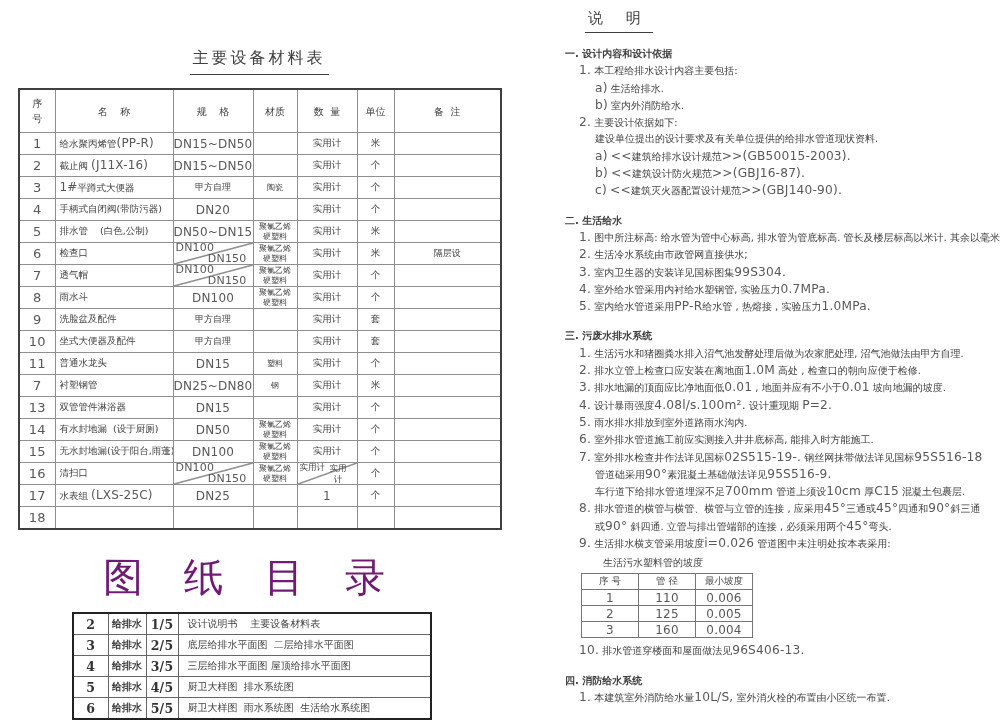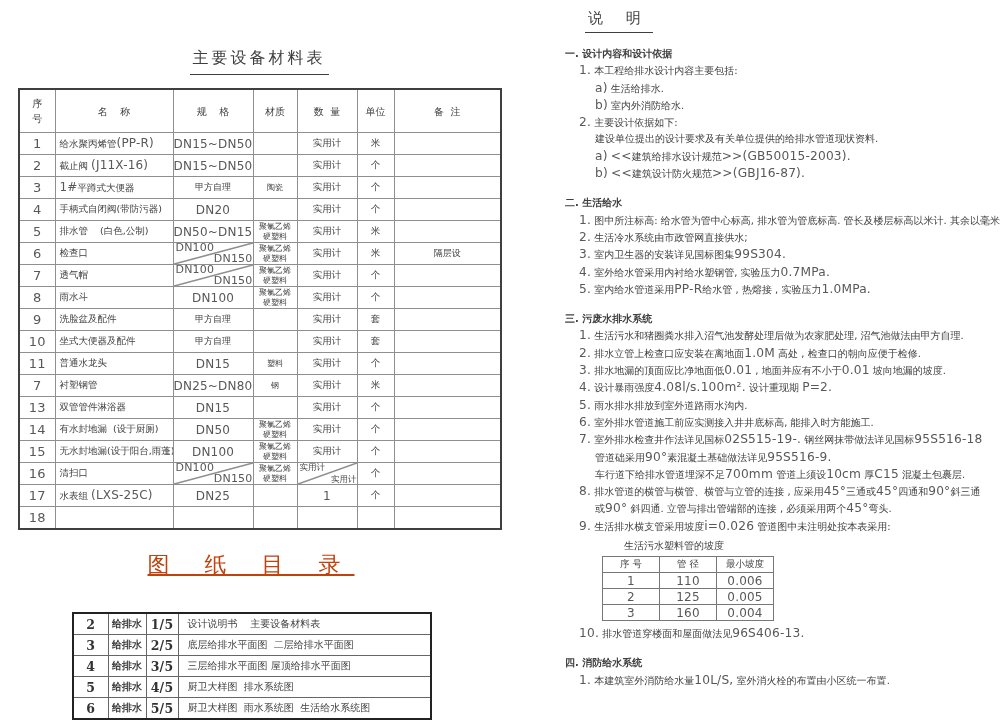--- a/index.html
+++ b/index.html
@@ -24,48 +24,48 @@
   .c-name{text-align:left !important;padding-left:4px !important;font-size:9.5px;white-space:pre;}
   .c-name .lat{font-size:12px;}
   .c-spec{font-size:9px;white-space:pre;} .c-spec .lat{font-size:12px;}
   .c-mat{font-size:8px;line-height:1.25;white-space:normal;word-break:break-all;padding:0 4px !important;}
   .c-qty{font-size:9.5px;} .c-qty .lat{font-size:12px;}
   .c-unit{font-size:9.5px;}
   .c-note{font-size:9px;font-family:Liberation Mono, monospace;}
   .diag{position:relative;width:100%;height:21px;}
   .diag svg{position:absolute;left:0;top:0;width:100%;height:100%;}
   .d-top{position:absolute;left:2px;top:-1px;line-height:11px;}
-  .d-bot{position:absolute;right:0;bottom:-1px;line-height:11px;padding-left:28px;}
+  .d-bot{position:absolute;right:6px;bottom:-1px;line-height:11px;padding-left:28px;}
   .c-spec .diag .lat{font-size:11px;}
   .c-qty .diag{font-size:8.5px;}
 
   
   .cat-title-wrap{position:absolute;left:72px;top:550px;width:358px;text-align:center;}
-  .cat-title{font-size:22px;letter-spacing:14px;color:#c2410c;text-decoration:underline;}
+  .cat-title{font-size:40px;letter-spacing:14px;color:#701a75;}
   #catalog-table{position:absolute;left:72px;top:612px;width:358px;border:2.5px solid #222;}
   #catalog-table td{border:1px solid #666;height:20px;padding:0;text-align:center;
       vertical-align:middle;font-size:10px;white-space:pre;overflow:hidden;}
   .cat-page .lat,.cat-sheet .lat{font-family:"DejaVu Serif",serif;font-weight:600;
       font-size:12.5px;color:#333;}
   .cat-cat{font-weight:600;}
   .cat-content{text-align:left !important;padding-left:9px !important;font-size:10.5px;}
 
   
   #notes{position:absolute;left:565px;top:8px;width:435px;}
   .notes-heading{display:inline-block;margin-left:20px;font-size:15px;letter-spacing:9px;
       padding:0 3px 4px;border-bottom:1.5px solid #3f3f3f;}
   #notes-flow{margin-top:13px;}
   .note-line{font-size:10px;line-height:16.3px;white-space:pre;}
   .note-line .lat{font-size:12.2px;}
   .ind0{margin-left:0;margin-top:13px;font-weight:bold;}
   .ind1{margin-left:14px;}
   .ind2{margin-left:30px;}
 
   
-  #slope-wrap{margin:4px 0 4px 37px;width:144px;}
+  #slope-wrap{margin:4px 0 4px 16px;width:144px;}
   .slope-title{text-align:center;font-size:10px;margin-bottom:3px;}
   #slope-table{width:172px;border:1.5px solid #555;}
   #slope-table th,#slope-table td{border:1px solid #777;height:15px;padding:0;text-align:center;
       vertical-align:middle;font-weight:normal;font-size:9.5px;white-space:pre;overflow:hidden;}
   #slope-table .lat{font-size:12px;}
 </style>
 </head>
 <body>
 
 <div class="sheet">
@@ -326,20 +326,21 @@
     <div id="notes-flow">
       <div id="notes-pre">
           <div class="note-line ind0">一<span>.</span> 设计内容和设计依据</div>
           <div class="note-line ind1"><span class="lat">1.</span> 本工程给排水设计内容主要包括:</div>
           <div class="note-line ind2"><span class="lat">a)</span> 生活给排水<span>.</span></div>
           <div class="note-line ind2"><span class="lat">b)</span> 室内外消防给水<span>.</span></div>
           <div class="note-line ind1"><span class="lat">2.</span> 主要设计依据如下:</div>
           <div class="note-line ind2">建设单位提出的设计要求及有关单位提供的给排水管道现状资料<span>.</span></div>
           <div class="note-line ind2"><span class="lat">a)</span> <span class="lat">&lt;&lt;</span>建筑给排水设计规范<span class="lat">&gt;&gt;(GB50015-2003).</span></div>
           <div class="note-line ind2"><span class="lat">b)</span> <span class="lat">&lt;&lt;</span>建筑设计防火规范<span class="lat">&gt;&gt;(GBJ16-87).</span></div>
+          <div class="note-line ind2"><span class="lat">c)</span> <span class="lat">&lt;&lt;</span>建筑灭火器配置设计规范<span class="lat">&gt;&gt;(GBJ140-90).</span></div>
           <div class="note-line ind0">二<span>.</span> 生活给水</div>
           <div class="note-line ind1"><span class="lat">1.</span> 图中所注标高: 给水管为管中心标高<span>,</span> 排水管为管底标高<span>.</span> 管长及楼层标高以米计<span>.</span> 其余以毫米计</div>
           <div class="note-line ind1"><span class="lat">2.</span> 生活冷水系统由市政管网直接供水;</div>
           <div class="note-line ind1"><span class="lat">3.</span> 室内卫生器的安装详见国标图集<span class="lat">99S304.</span></div>
           <div class="note-line ind1"><span class="lat">4.</span> 室外给水管采用内衬给水塑钢管<span>,</span> 实验压力<span class="lat">0.7MPa.</span></div>
           <div class="note-line ind1"><span class="lat">5.</span> 室内给水管道采用<span class="lat">PP-R</span>给水管 <span>,</span> 热熔接 <span>,</span> 实验压力<span class="lat">1.0MPa.</span></div>
           <div class="note-line ind0">三<span>.</span> 污废水排水系统</div>
           <div class="note-line ind1"><span class="lat">1.</span> 生活污水和猪圈粪水排入沼气池发酵处理后做为农家肥处理<span>,</span> 沼气池做法由甲方自理<span>.</span></div>
           <div class="note-line ind1"><span class="lat">2.</span> 排水立管上检查口应安装在离地面<span class="lat">1.0M</span> 高处 <span>,</span> 检查口的朝向应便于检修<span>.</span></div>
           <div class="note-line ind1"><span class="lat">3.</span> 排水地漏的顶面应比净地面低<span class="lat">0.01</span> <span>,</span> 地面并应有不小于<span class="lat">0.01</span> 坡向地漏的坡度<span>.</span></div>

